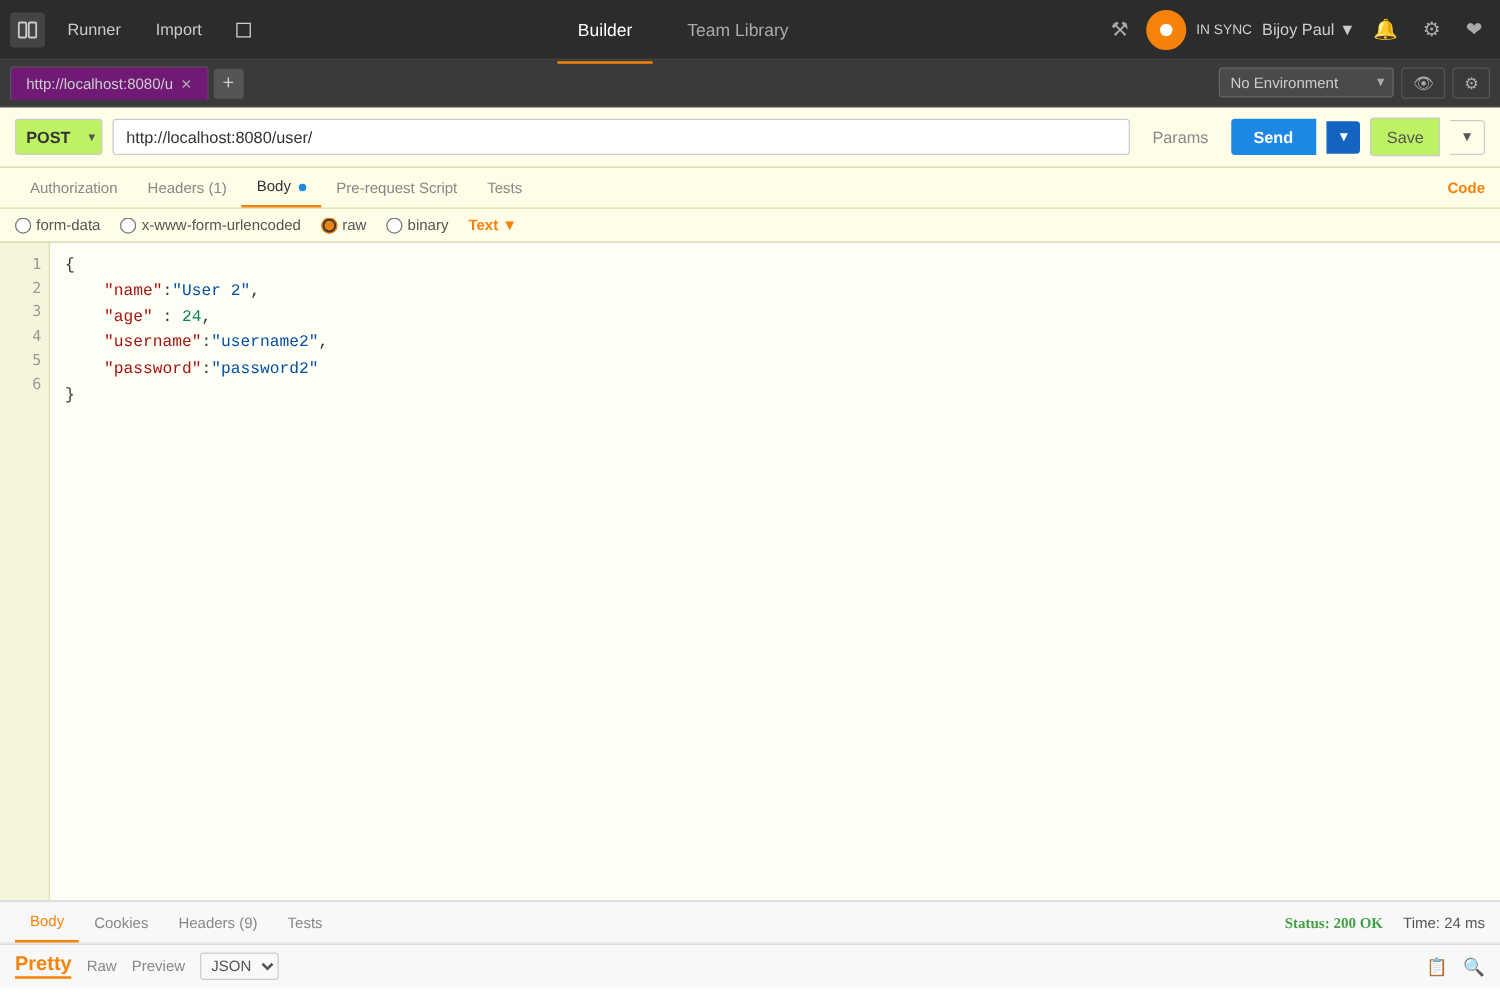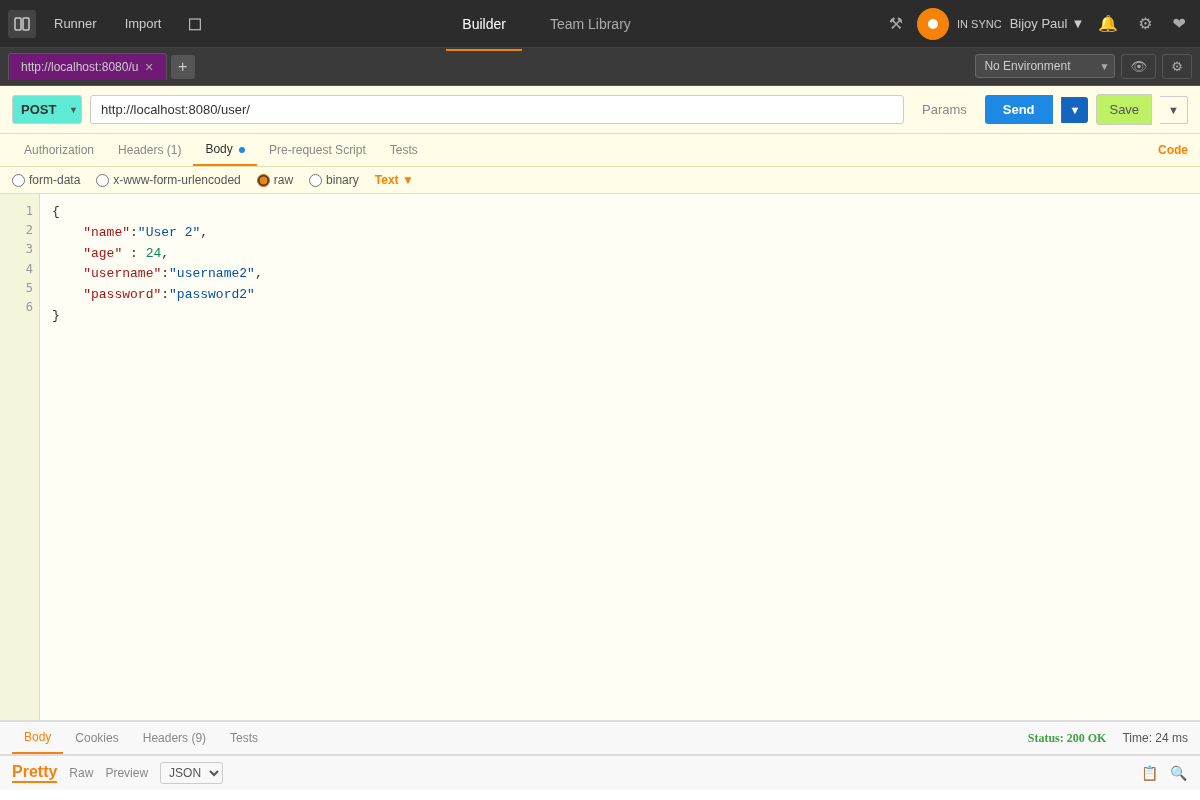--- a/index.html
+++ b/index.html
@@ -42,21 +42,21 @@
     .env-select-wrapper { position: relative; }
     .env-select-wrapper::after { content: '▼'; position: absolute; right: 6px; top: 50%; transform: translateY(-50%); color: #aaa; font-size: 10px; pointer-events: none; }
     .eye-icon-btn { background: none; border: 1px solid #555; color: #aaa; cursor: pointer; padding: 4px 8px; border-radius: 3px; }
     .gear-btn { background: none; border: 1px solid #555; color: #aaa; cursor: pointer; padding: 4px 8px; border-radius: 3px; font-size: 13px; }
 
     
     .request-row {
       display: flex; align-items: center; background: #fffde7; padding: 8px 12px; gap: 8px; border-bottom: 1px solid #e0e0b0;
     }
     .method-select {
-      background: #5eead4; border: 1px solid #ccc; color: #333; font-size: 13px; padding: 6px 8px; border-radius: 3px; cursor: pointer; appearance: none; font-weight: bold;
+      background: #bef264; border: 1px solid #ccc; color: #333; font-size: 13px; padding: 6px 8px; border-radius: 3px; cursor: pointer; appearance: none; font-weight: bold;
     }
     .method-wrapper { position: relative; }
     .method-wrapper::after { content: '▼'; position: absolute; right: 4px; top: 50%; transform: translateY(-50%); color: #555; font-size: 9px; pointer-events: none; }
     .url-input {
       flex: 1; background: white; border: 1px solid #ccc; color: #333; font-size: 13px; padding: 6px 10px; border-radius: 3px;
     }
     .params-btn { background: #fffde7; border: none; color: #888; cursor: pointer; font-size: 13px; padding: 6px 10px; }
     .send-btn { background: #1e88e5; border: none; color: white; font-size: 13px; font-weight: bold; padding: 7px 18px; border-radius: 3px 0 0 3px; cursor: pointer; }
     .send-dropdown { background: #1565c0; border: none; color: white; font-size: 11px; padding: 7px 8px; border-radius: 0 3px 3px 0; cursor: pointer; border-left: 1px solid #1976d2; }
     .save-btn { background: #bef264; border: 1px solid #ccc; color: #555; font-size: 13px; padding: 7px 12px; border-radius: 3px 0 0 3px; cursor: pointer; }

